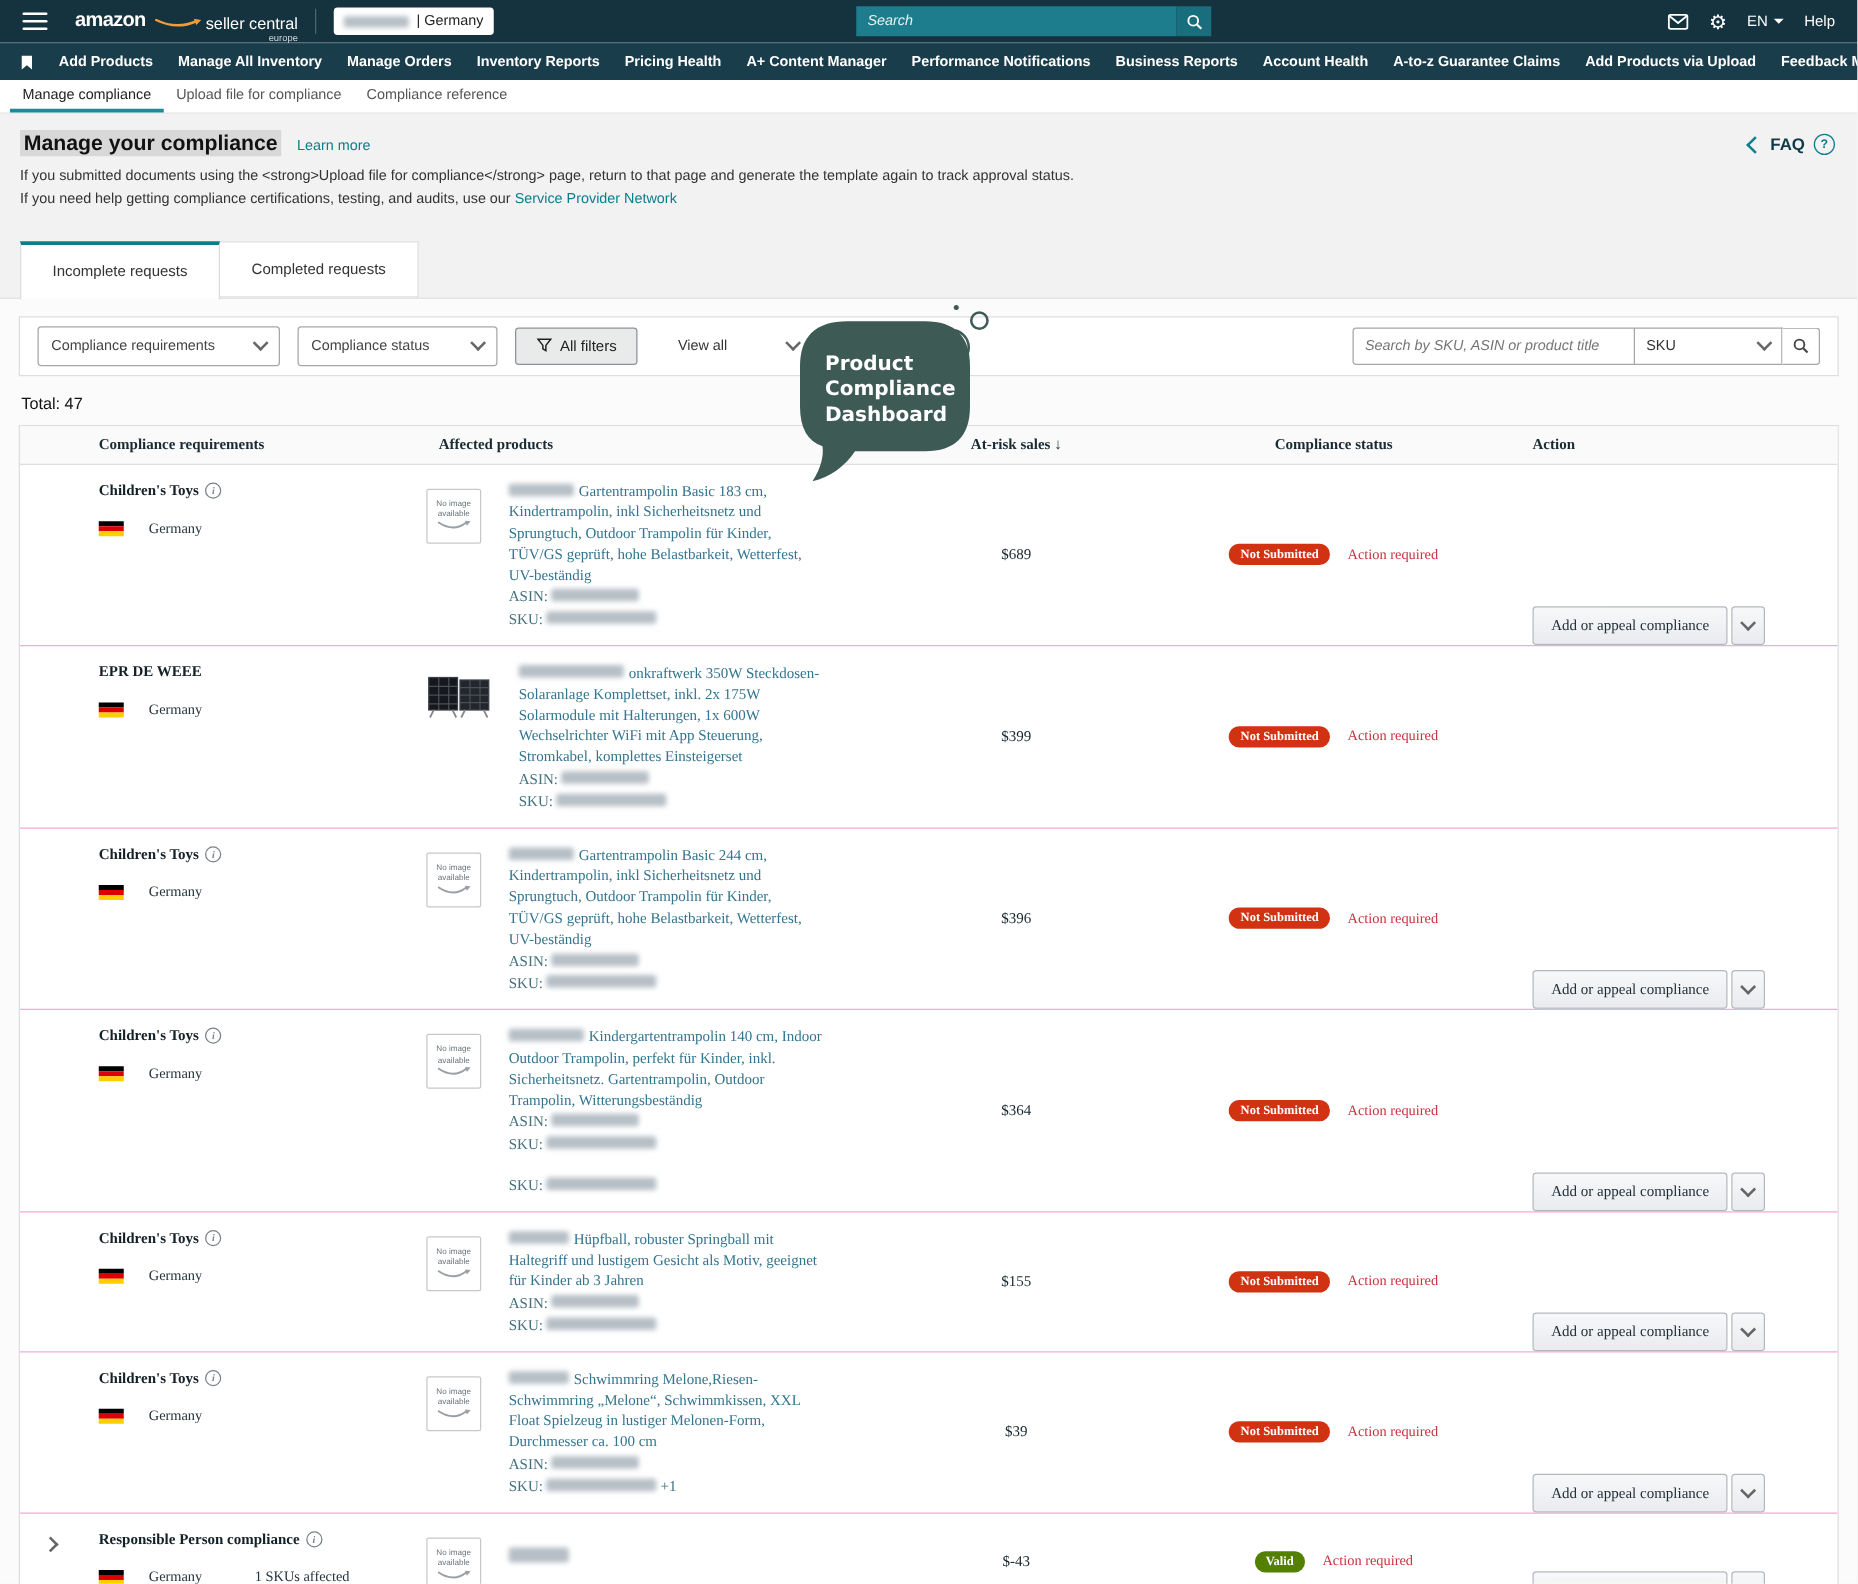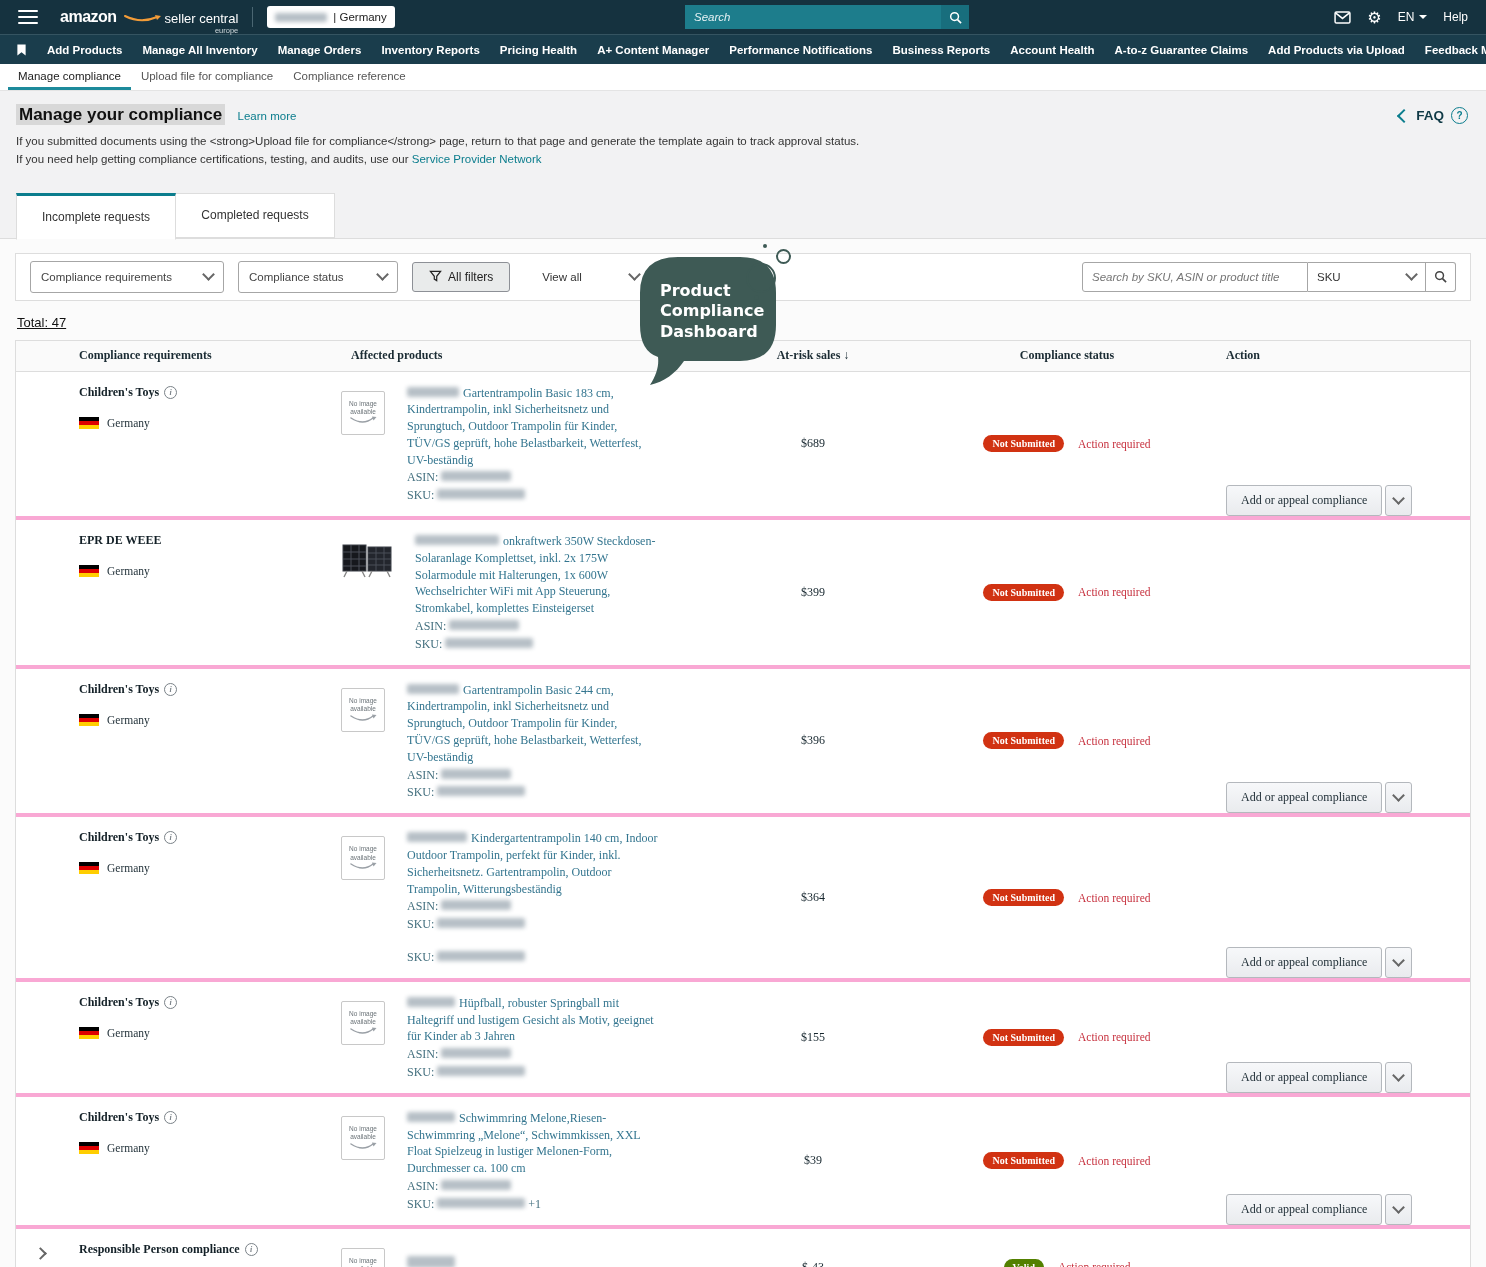--- a/index.html
+++ b/index.html
@@ -80,38 +80,38 @@
     gap:6px;padding:0 16px;font-size:12px;color:#222;cursor:pointer;font-family:"Liberation Sans",sans-serif;}
   .viewall{display:flex;align-items:center;gap:48px;font-size:11.5px;color:#333;margin-left:18px;cursor:pointer;}
   .search-group{margin-left:auto;display:flex;}
   .tbl-search{width:206px;height:28px;border:1px solid #a6a6a6;border-radius:3px 0 0 3px;font-style:italic;
     font-size:11.5px;color:#555;padding:0 9px;outline:none;font-family:"Liberation Sans",sans-serif;}
   .sku-select{width:118px;height:30px;border:1px solid #a6a6a6;border-left:none;background:#fff;display:flex;
     align-items:center;justify-content:space-between;padding:0 9px;font-size:11.5px;color:#333;cursor:pointer;box-sizing:border-box;}
   .mini-search{width:30px;height:30px;border:1px solid #a6a6a6;border-left:none;background:#fff;display:flex;
     align-items:center;justify-content:center;cursor:pointer;box-sizing:border-box;border-radius:0 3px 3px 0;}
 
-  .total{font-size:13px;color:#111;margin:14px 0 10px 2px;text-decoration:underline;}
+  .total{font-size:13px;color:#111;margin:14px 0 10px 2px;}
 
   
   .tcard{background:#fff;border:1px solid #ddd;font-family:"Liberation Serif",serif;}
   .thead,.trow{display:grid;grid-template-columns:48px 272px 422px 170px 278px 1fr;}
   .thead{height:30px;align-items:center;background:#fafafa;border-bottom:1px solid #ddd;
     font-weight:bold;font-size:12px;color:#1a2b33;}
   .th{padding-left:15px;} .th.risk{text-align:center;padding:0 60px 0 0;} .th.status{text-align:center;padding:0;}
   .th.action{padding-left:20px;}
-  .trow{border-bottom:4px solid #f9a8d4;min-height:77px;}
+  .trow{border-bottom:1px solid #f9a8d4;min-height:77px;}
   .trow:last-child{border-bottom:none;}
   .cell{padding-top:13px;}
   .c-gutter{display:flex;justify-content:center;padding-top:20px;}
   .c-req{padding-left:15px;}
   .req-name{font-weight:bold;font-size:12px;color:#132027;display:flex;align-items:center;gap:5px;}
   .info{width:11px;height:11px;border:1px solid #7a8288;border-radius:50%;color:#7a8288;font-size:8px;
     display:inline-flex;align-items:center;justify-content:center;font-style:italic;cursor:pointer;flex:none;}
-  .req-geo{margin-top:17px;display:flex;align-items:flex-start;gap:8px;font-size:11.5px;color:#24333b;}
+  .req-geo{margin-top:17px;display:flex;align-items:flex-start;gap:20px;font-size:11.5px;color:#24333b;}
   .flag{width:20px;height:12px;display:inline-flex;flex-direction:column;flex:none;}
   .flag i{flex:1;} .flag .f1{background:#000;} .flag .f2{background:#d00;} .flag .f3{background:#ffce00;}
   .skus{margin-left:22px;}
   .c-prod{display:flex;gap:22px;padding-left:5px;padding-bottom:12px;}
   .pimg{flex:none;margin-top:6px;}
   .noimg{width:42px;height:42px;border:1px solid #c8c8c8;border-radius:2px;background:#fff;display:flex;
     flex-direction:column;align-items:center;justify-content:center;font-family:"Liberation Sans",sans-serif;}
   .noimg-t{font-size:6.5px;color:#6b7378;text-align:center;line-height:1.3;}
   .prod-info{width:252px;font-size:12px;line-height:1.4;}
   .ptitle{color:#33758f;cursor:pointer;text-decoration:none;}

